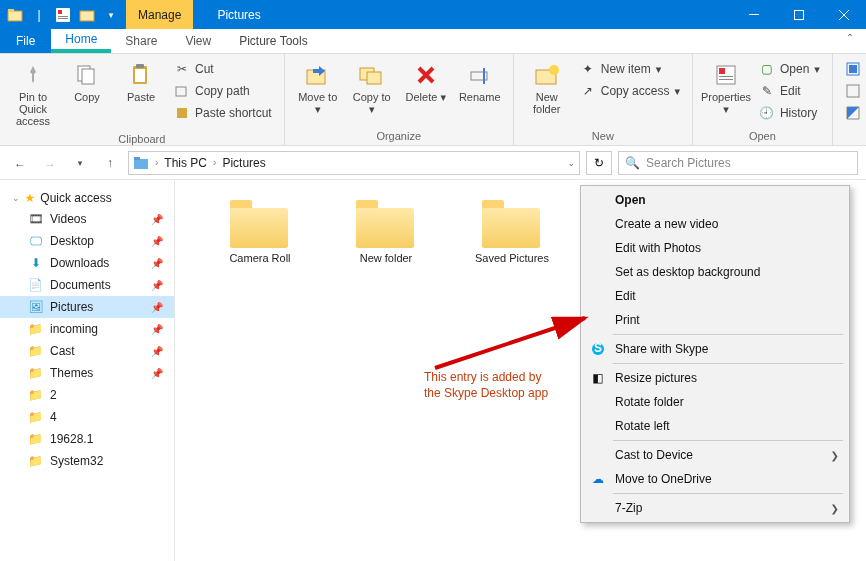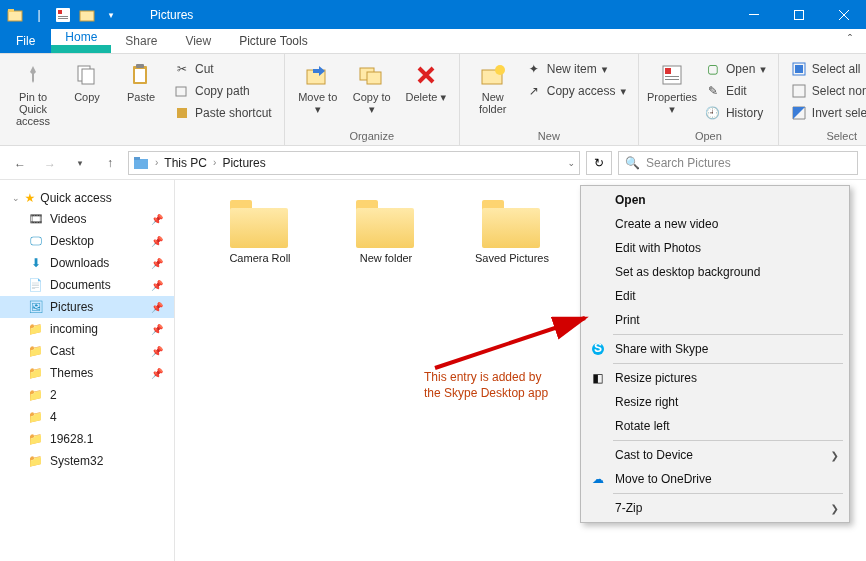--- a/index.html
+++ b/index.html
@@ -7,21 +7,21 @@
 .titlebar{height:29px;background:#0078d7;display:flex;align-items:center;color:#fff}
 .qat{display:flex;gap:2px;padding:2px 4px}
 .qat-btn{width:22px;height:22px;display:flex;align-items:center;justify-content:center}
 .tab-contextual{background:#fdcb4f;color:#222;padding:4px 12px;height:29px;display:flex;align-items:center}
 .tab-title{padding:4px 24px}
 .win-controls{margin-left:auto;display:flex}
 .win-btn{width:45px;height:29px;display:flex;align-items:center;justify-content:center}
 .ribbon-tabs{height:25px;display:flex;align-items:stretch;border-bottom:1px solid #ddd;background:#fff}
 .file-tab{background:#0078d7;color:#fff;padding:4px 16px;display:flex;align-items:center}
 .rtab{padding:4px 14px;display:flex;align-items:center;color:#555}
-.rtab.active{color:#0078d7;border-bottom:8px solid #14b8a6}
+.rtab.active{color:#0078d7;border-bottom:4px solid #14b8a6}
 .rtab.tool{color:#444}
 .ribbon{height:92px;background:#f5f5f5;border-bottom:1px solid #ddd;display:flex}
 .rgroup{border-right:1px solid #ddd;padding:3px 8px;display:flex;flex-direction:column}
 .rgroup-content{flex:1;display:flex;align-items:flex-start;gap:4px;padding:2px 0}
 .rgroup-label{text-align:center;color:#666;font-size:11px;padding-top:2px}
 .big-btn{display:flex;flex-direction:column;align-items:center;justify-content:center;width:50px;padding:2px;gap:2px;color:#444}
 .big-btn .ico{width:28px;height:28px;display:flex;align-items:center;justify-content:center}
 .big-btn span{text-align:center;font-size:11px;line-height:1.1}
 .small-btns{display:flex;flex-direction:column;gap:2px}
 .small-btn{display:flex;align-items:center;gap:5px;padding:2px 4px;color:#444;font-size:11px;white-space:nowrap}
@@ -81,20 +81,23 @@
           <rect x="2" y="10" width="10" height="1" fill="#888"></rect>
         </svg>
       </div>
     <div class="qat-btn">
         <svg width="16" height="14">
           <rect x="1" y="3" width="14" height="10" fill="#ffe9a8" stroke="#c89b3c"></rect>
         </svg>
       </div>
     <div class="qat-btn" style="color:#fff;font-size:9px">▾</div>
   </div>
+  <div class="tab-contextual">
+      <span>Manage</span>
+    </div>
   <div class="tab-title"><span>Pictures</span></div>
   <div class="win-controls">
     <div class="win-btn">
         <svg width="10" height="1">
           <rect width="10" height="1" fill="#fff"></rect>
         </svg>
       </div>
     <div class="win-btn">
         <svg width="10" height="10">
           <rect x=".5" y=".5" width="9" height="9" fill="none" stroke="#fff"></rect>
@@ -173,20 +176,21 @@
         <div class="small-btn">
             <div class="ico">
               <svg width="14" height="14">
                 <rect x="2" y="2" width="10" height="10" fill="#d8a840"></rect>
               </svg>
             </div>
             <span>Paste shortcut</span>
           </div>
       </div>
     </div>
+    <div class="rgroup-label">Clipboard</div>
   </div>
 
   <div class="rgroup">
     <div class="rgroup-content">
       <div class="big-btn">
           <div class="ico">
             <svg width="26" height="22">
               <rect x="2" y="6" width="18" height="14" fill="#ffe9a8" stroke="#c89b3c"></rect>
               <path d="M14 2l6 5-6 5v-3h-6v-4h6z" fill="#3b7dd8"></path>
             </svg>
@@ -202,20 +206,29 @@
           </div>
           <span><span>Copy to</span> ▾</span>
         </div>
       <div class="big-btn">
           <div class="ico">
             <svg width="22" height="22">
               <path d="M4 4L18 18M18 4L4 18" stroke="#d22" stroke-width="4"></path>
             </svg>
           </div>
           <span><span>Delete</span> ▾</span>
+        </div>
+      <div class="big-btn">
+          <div class="ico">
+            <svg width="22" height="22">
+              <rect x="2" y="8" width="16" height="8" fill="none" stroke="#888"></rect>
+              <rect x="14" y="4" width="2" height="16" fill="#3b7dd8"></rect>
+            </svg>
+          </div>
+          <span>Rename</span>
         </div>
     </div>
     <div class="rgroup-label">Organize</div>
   </div>
 
   <div class="rgroup">
     <div class="rgroup-content">
       <div class="big-btn">
           <div class="ico">
             <svg width="26" height="22">
@@ -438,21 +451,21 @@
         </svg>
       </span>
       <span>Share with Skype</span>
     </div>
   <div class="ctx-sep"></div>
   <div class="ctx-item">
       <span class="cico">◧</span>
       <span>Resize pictures</span>
     </div>
   <div class="ctx-item">
-      <span>Resize right</span>
+      <span>Rotate folder</span>
     </div>
   <div class="ctx-item">
       <span>Rotate left</span>
     </div>
   <div class="ctx-sep"></div>
   <div class="ctx-item">
       <span>Cast to Device</span>
       <span class="sub">❯</span>
     </div>
   <div class="ctx-item">

